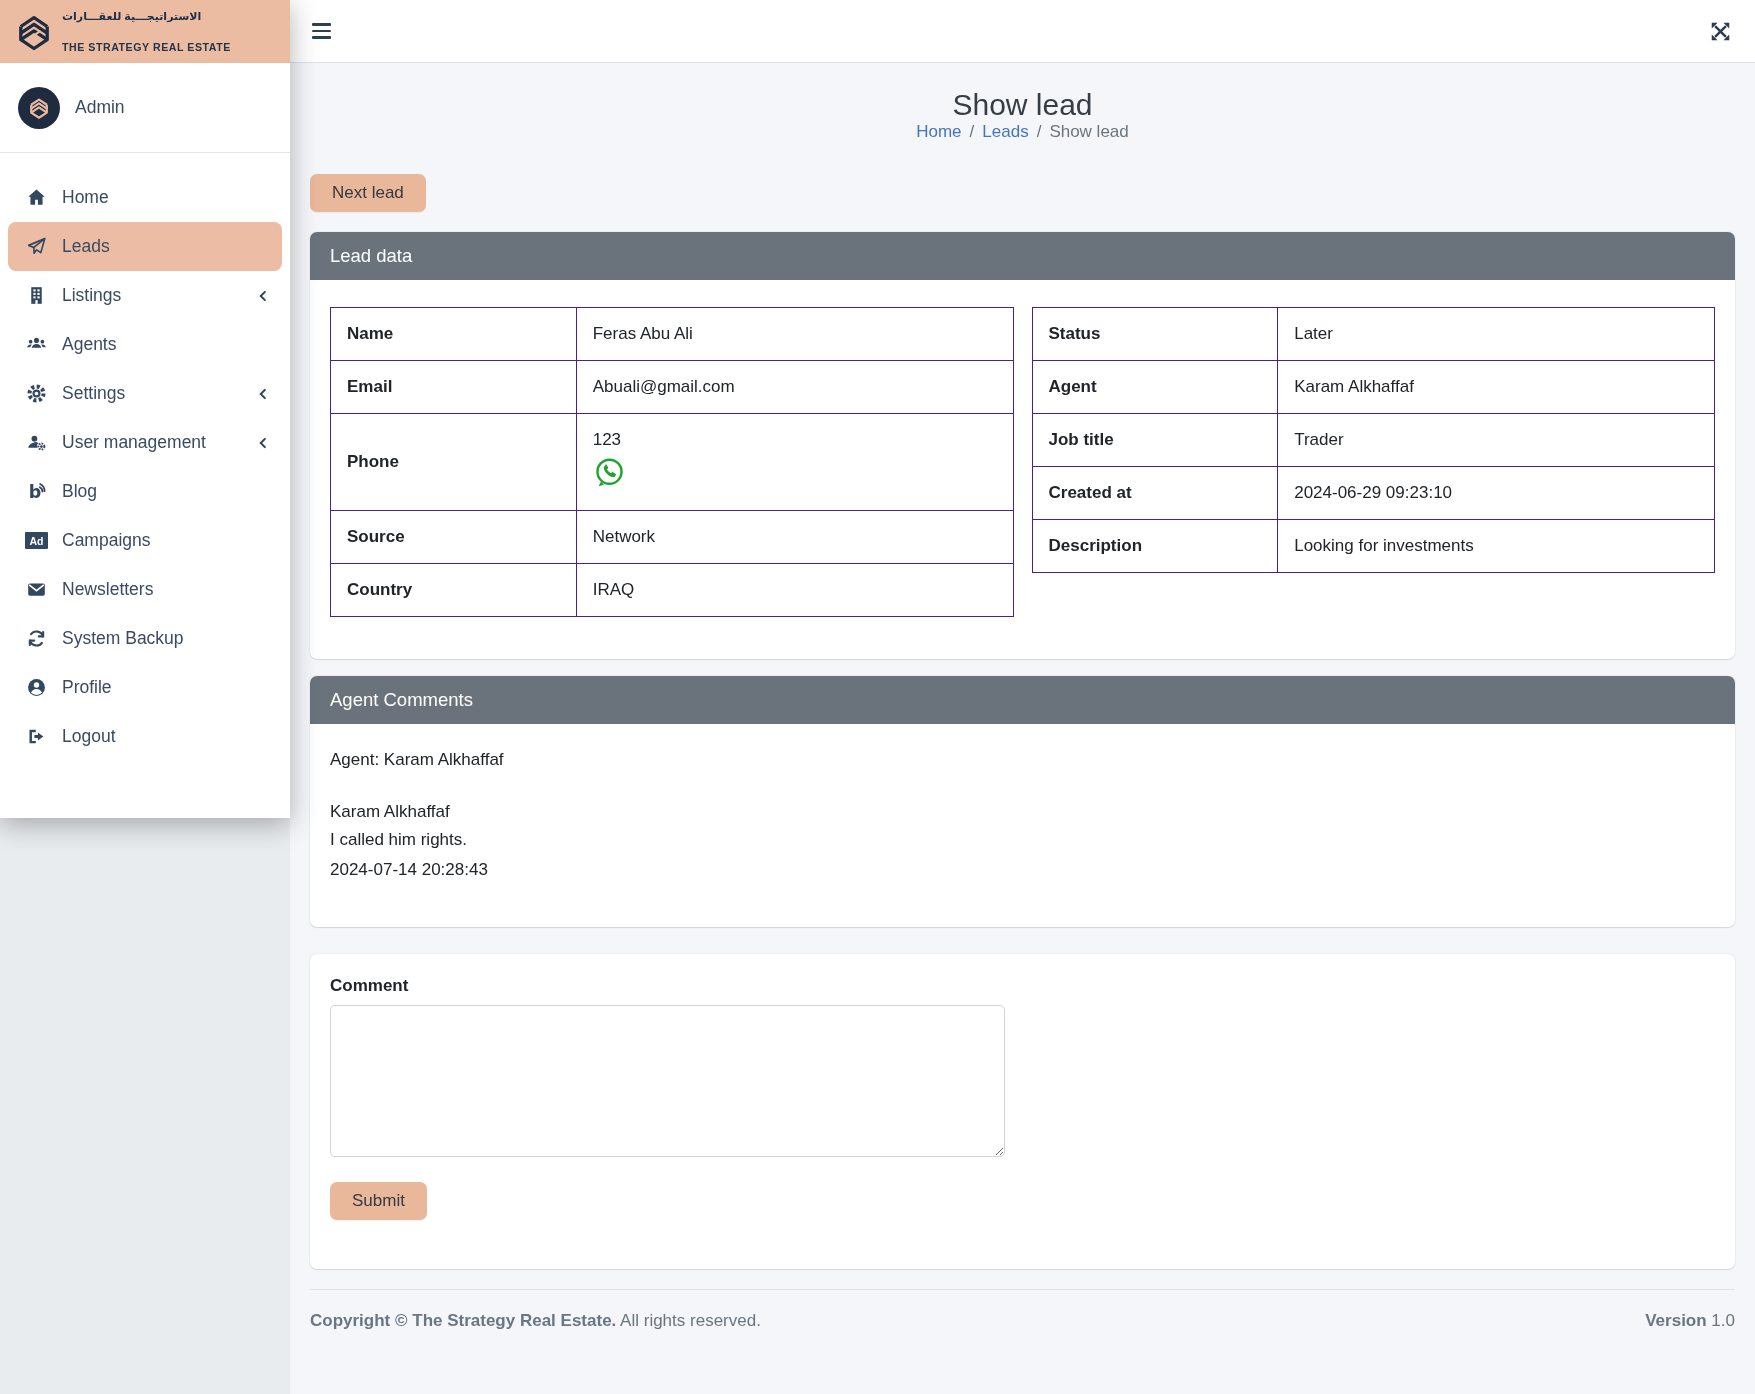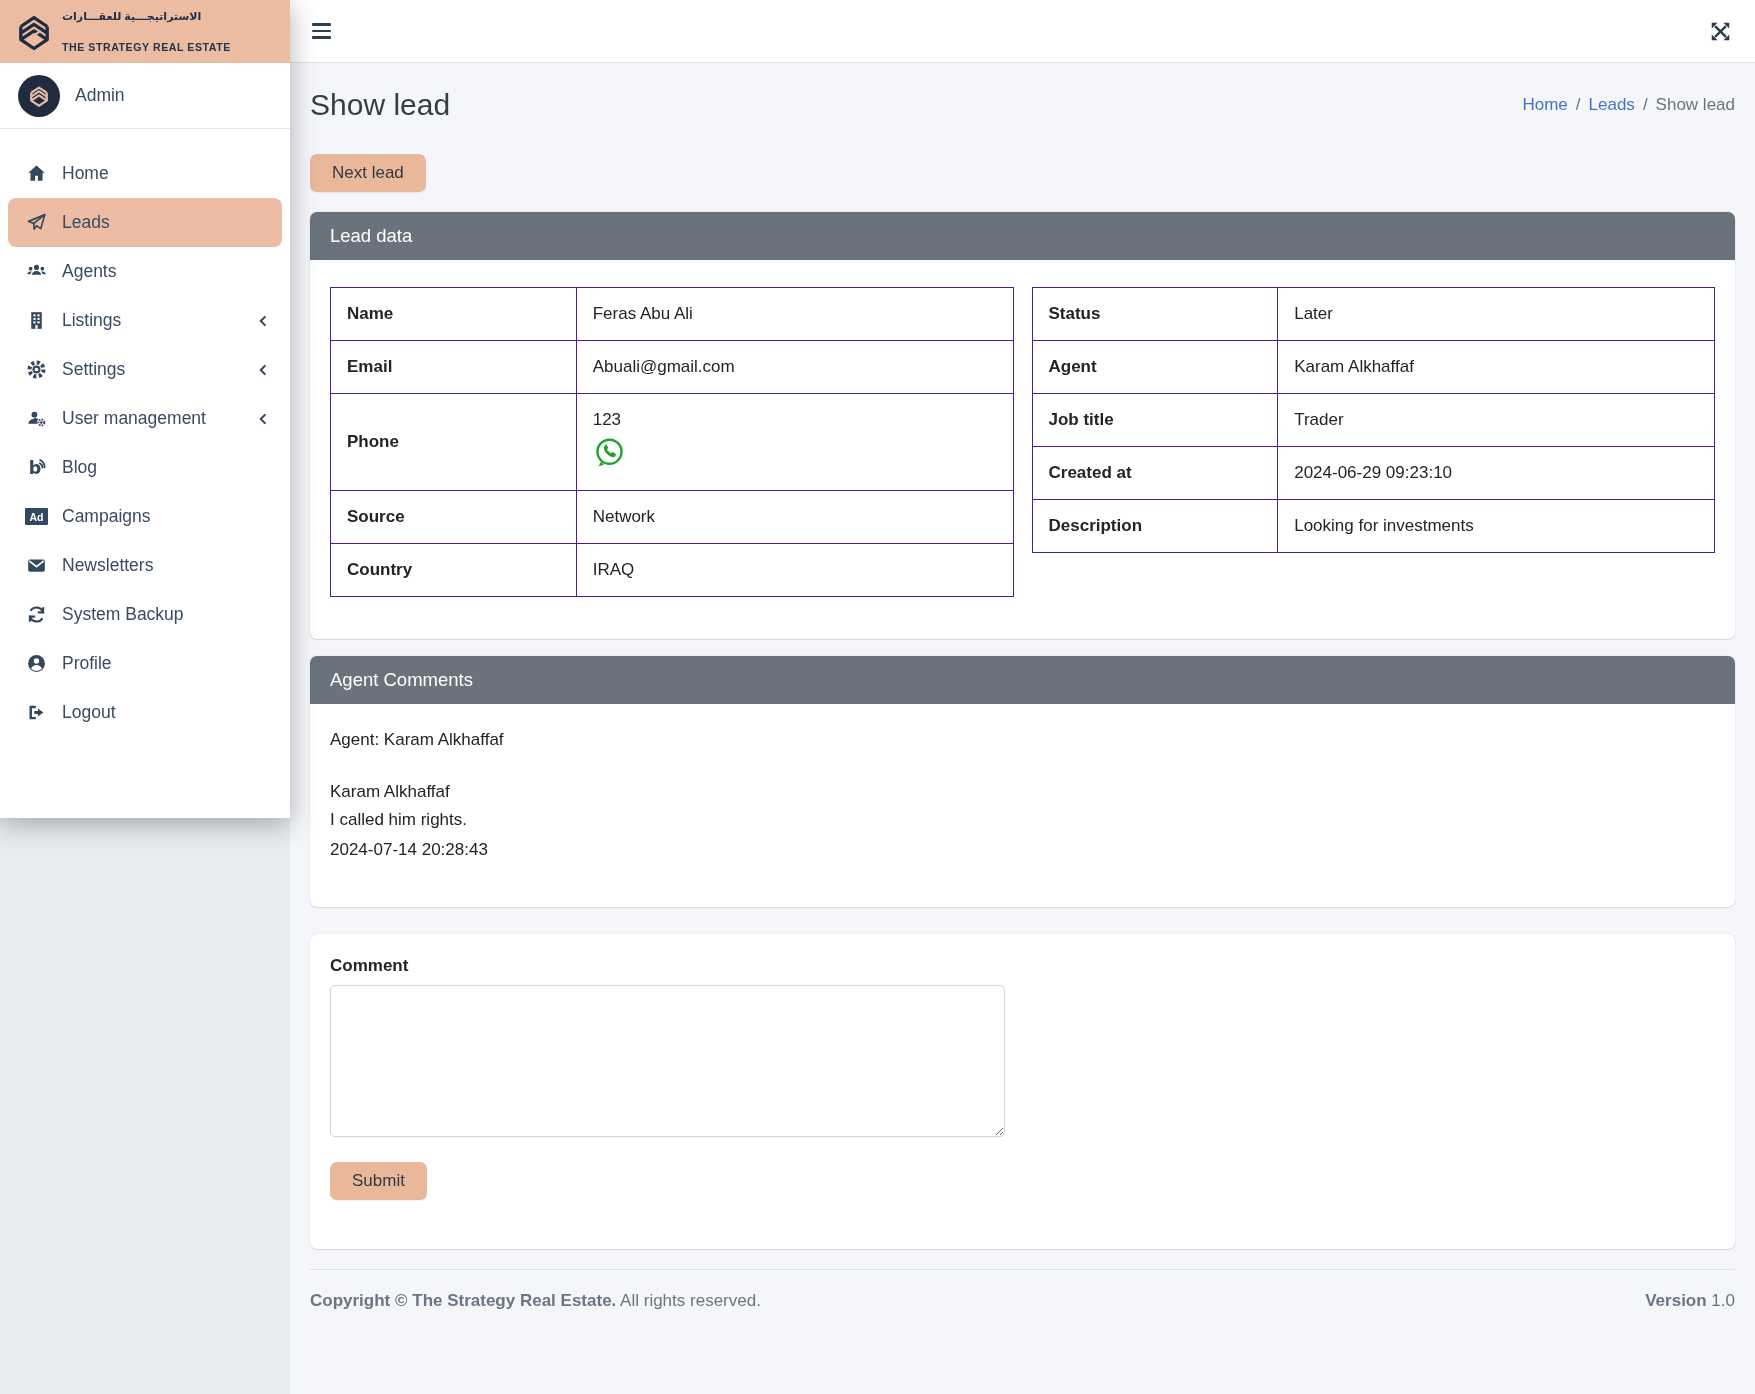--- a/index.html
+++ b/index.html
@@ -19,21 +19,21 @@
   }
   .brand {
     height:63px; background:#ecbca2; display:flex; align-items:center;
     padding:0 10px 0 12px; flex-shrink:0;
   }
   .brand-text { margin-left:6px; line-height:1.15; }
   .brand-ar { font-size:11px; font-weight:bold; color:#20304a; letter-spacing:.2px; }
   .brand-en { font-size:10.6px; font-weight:bold; color:#25344a; letter-spacing:.55px; margin-top:19px; }
 
   .user-panel {
-    height:66px; display:flex; align-items:center; padding:0 18px;
+    height:90px; display:flex; align-items:center; padding:0 18px;
     border-bottom:1px solid #e4e7eb; flex-shrink:0;
   }
   .avatar {
     width:42px; height:42px; border-radius:50%; background:#1f2c40;
     display:flex; align-items:center; justify-content:center; flex-shrink:0;
   }
   .user-name { margin-left:15px; font-size:17.5px; color:#394a5f; }
 
   .nav { padding-top:20px; }
   .nav-item {
@@ -56,21 +56,21 @@
     position:absolute; left:290px; top:0; right:0; height:63px; background:#fff;
     border-bottom:1px solid #dee2e6; display:flex; align-items:center;
     padding:0 22px; z-index:3;
   }
   .hamburger { cursor:pointer; display:flex; flex-direction:column; gap:3.6px; }
   .hamburger span { width:19px; height:2.7px; background:#2e3f52; border-radius:1px; }
   .expand-btn { margin-left:auto; cursor:pointer; display:flex; }
 
   
   .main { position:absolute; left:290px; top:63px; right:0; bottom:0; padding:0 18px; }
-  .content-header { display:flex; align-items:center; justify-content:space-between; padding:25px 2px 0; }
+  .content-header { display:flex; align-items:center; justify-content:space-between; padding:25px 2px 0;flex-direction:column; }
   .page-title { font-size:30px; font-weight:500; color:#363d44; }
   .breadcrumb { font-size:17px; color:#6c757d; }
   .breadcrumb a { color:#4673c8; text-decoration:none; cursor:pointer; }
   .breadcrumb .sep { margin:0 8px; color:#6c757d; }
 
   .btn-accent {
     display:inline-block; background:#e9b79a; color:#343a40; border:none; cursor:pointer;
     font-size:17px; font-family:inherit; border-radius:7px; padding:9px 22px;
     box-shadow:0 1px 1px rgba(0,0,0,.06);
   }
@@ -167,53 +167,53 @@
           <svg viewBox="0 0 24 24">
             <path d="M21.5 3 3 10.7l5.9 2.4.4 6.5 2.8-3.8 4.8 3.2z" fill="none" stroke="#33475e" stroke-width="1.9" stroke-linejoin="round"></path>
             <path d="M21.5 3 8.9 13.1" fill="none" stroke="#33475e" stroke-width="1.9"></path>
           </svg>
         </span>
       <span>Leads</span>
     </div>
 
     <div class="nav-item">
       <span class="mi">
-          <svg viewBox="0 0 24 24" fill="#33475e">
-            <circle cx="5.3" cy="8.8" r="2.1"></circle>
-            <circle cx="18.7" cy="8.8" r="2.1"></circle>
-            <circle cx="12" cy="7.3" r="2.9"></circle>
-            <path d="M12 11.3c-2.8 0-5 1.8-5.5 4.4h11c-.5-2.6-2.7-4.4-5.5-4.4z"></path>
-            <path d="M5.3 12c-1.9 0-3.5 1.3-3.9 3.1h3.4c.3-1.1.9-2.1 1.8-2.9-.4-.1-.8-.2-1.3-.2z"></path>
-            <path d="M18.7 12c1.9 0 3.5 1.3 3.9 3.1h-3.4c-.3-1.1-.9-2.1-1.8-2.9.4-.1.8-.2 1.3-.2z"></path>
-          </svg>
-        </span>
-      <span>Agents</span>
-    </div>
-
-    <div class="nav-item">
-      <span class="mi">
           <svg viewBox="0 0 24 24">
             <path d="M6 2.5h12v19H6z" fill="#33475e"></path>
             <g fill="#fff">
               <rect x="8.4" y="5" width="2.6" height="2.3"></rect>
               <rect x="13" y="5" width="2.6" height="2.3"></rect>
               <rect x="8.4" y="9" width="2.6" height="2.3"></rect>
               <rect x="13" y="9" width="2.6" height="2.3"></rect>
               <rect x="8.4" y="13" width="2.6" height="2.3"></rect>
               <rect x="13" y="13" width="2.6" height="2.3"></rect>
               <rect x="10.7" y="17.3" width="2.6" height="4.2"></rect>
             </g>
           </svg>
         </span>
       <span>Listings</span>
       <span class="chev">
           <svg viewBox="0 0 24 24">
             <path d="M14.5 6.5 9 12l5.5 5.5" fill="none" stroke="#31455c" stroke-width="2.7" stroke-linecap="round"></path>
           </svg>
         </span>
+    </div>
+
+    <div class="nav-item">
+      <span class="mi">
+          <svg viewBox="0 0 24 24" fill="#33475e">
+            <circle cx="5.3" cy="8.8" r="2.1"></circle>
+            <circle cx="18.7" cy="8.8" r="2.1"></circle>
+            <circle cx="12" cy="7.3" r="2.9"></circle>
+            <path d="M12 11.3c-2.8 0-5 1.8-5.5 4.4h11c-.5-2.6-2.7-4.4-5.5-4.4z"></path>
+            <path d="M5.3 12c-1.9 0-3.5 1.3-3.9 3.1h3.4c.3-1.1.9-2.1 1.8-2.9-.4-.1-.8-.2-1.3-.2z"></path>
+            <path d="M18.7 12c1.9 0 3.5 1.3 3.9 3.1h-3.4c-.3-1.1-.9-2.1-1.8-2.9.4-.1.8-.2 1.3-.2z"></path>
+          </svg>
+        </span>
+      <span>Agents</span>
     </div>
 
     <div class="nav-item">
       <span class="mi">
           <svg viewBox="0 0 24 24">
             <circle cx="12" cy="12" r="8" fill="none" stroke="#33475e" stroke-width="4.6" stroke-dasharray="3.5 2.78"></circle>
             <circle cx="12" cy="12" r="4.6" fill="#33475e"></circle>
             <circle cx="12" cy="12" r="2.1" fill="#fff"></circle>
           </svg>
         </span>

